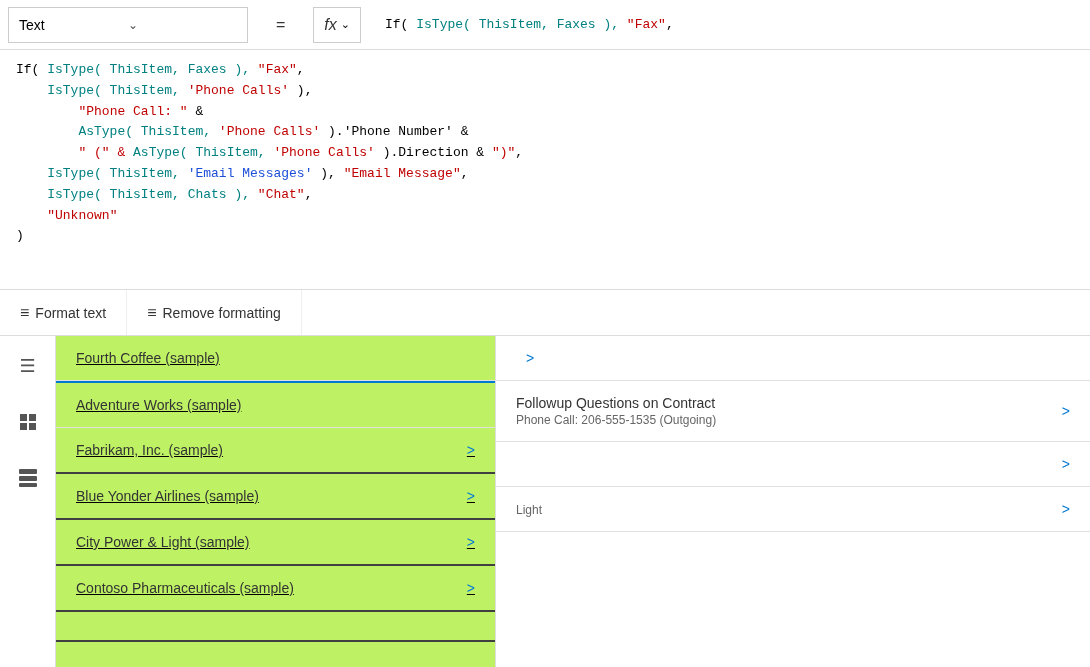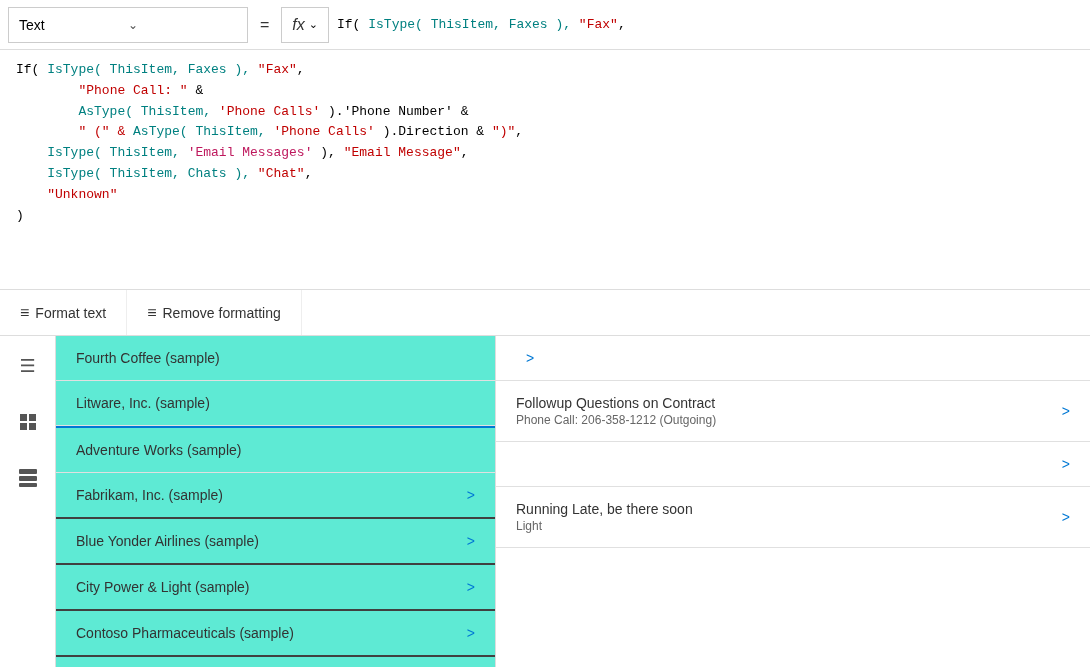--- a/index.html
+++ b/index.html
@@ -6,21 +6,21 @@
     body { font-family: 'Segoe UI', sans-serif; background: #f3f3f3; width: 1090px; height: 667px; overflow: hidden; }
 
     
     .top-bar {
       display: flex;
       align-items: center;
       height: 50px;
       background: #fff;
       border-bottom: 1px solid #ddd;
       padding: 2px 8px;
-      gap: 8px;
+      gap: 24px;
       position: relative;
       z-index: 10;
     }
     .field-dropdown {
       display: flex;
       align-items: center;
       border: 1px solid #ccc;
       padding: 4px 10px;
       min-width: 240px;
       height: 36px;
@@ -112,23 +112,24 @@
       align-items: center;
       justify-content: center;
       cursor: pointer;
       color: #555;
       font-size: 18px;
     }
 
     
     .list-panel {
       width: 440px;
-      background: #5eead4;
+      background: #bef264;
       border-right: 1px solid #ddd;
       overflow-y: auto;
+      text-decoration: underline;
     }
     .list-item {
       display: flex;
       align-items: center;
       justify-content: space-between;
       padding: 14px 20px;
       border-bottom: 2px solid #404040;
       cursor: pointer;
     }
     .list-item-text { font-size: 14px; color: #333; }
@@ -177,24 +178,25 @@
     <span style="font-size:11px;">⌄</span>
   </div>
 
   <div style="flex:1; font-family:'Consolas','Courier New',monospace; font-size:13px; line-height:1.5; overflow:hidden; max-height:44px; color:#000;">
     <span style="color:#000;">If(</span><span style="color:#008080;"> IsType( ThisItem, Faxes ), </span><span style="color:#c00000;">"Fax"</span><span style="color:#000;">,</span>
   </div>
 </div>
 
 <div class="code-area">
   <div class="code-line"><span style="color:#000;">If(</span><span style="color:#008080;"> IsType( ThisItem, Faxes ), </span><span style="color:#c00000;">"Fax"</span><span style="color:#000;">,</span></div>
+  <div class="code-line"><span style="color:#008080;">    IsType( ThisItem, </span><span style="color:#c00000;">'Phone Calls'</span><span style="color:#000;"> ),</span></div>
   <div class="code-line"><span style="color:#000;">        </span><span style="color:#c00000;">"Phone Call: "</span><span style="color:#000;"> &amp;</span></div>
   <div class="code-line"><span style="color:#008080;">        AsType( ThisItem, </span><span style="color:#c00000;">'Phone Calls'</span><span style="color:#000;"> ).'Phone Number' &amp;</span></div>
   <div class="code-line"><span style="color:#000;">        </span><span style="color:#c00000;">" (" &amp; </span><span style="color:#008080;">AsType( ThisItem, </span><span style="color:#c00000;">'Phone Calls'</span><span style="color:#000;"> ).Direction &amp; </span><span style="color:#c00000;">")"</span><span style="color:#000;">,</span></div>
-  <div class="code-line"><span style="color:#008080;">    IsType( ThisItem, </span><span style="color:#be185d;">'Email Messages'</span><span style="color:#000;"> ), </span><span style="color:#c00000;">"Email Message"</span><span style="color:#000;">,</span></div>
+  <div class="code-line"><span style="color:#008080;">    IsType( ThisItem, </span><span style="color:#1d4ed8;">'Email Messages'</span><span style="color:#000;"> ), </span><span style="color:#c00000;">"Email Message"</span><span style="color:#000;">,</span></div>
   <div class="code-line"><span style="color:#008080;">    IsType( ThisItem, Chats ), </span><span style="color:#c00000;">"Chat"</span><span style="color:#000;">,</span></div>
   <div class="code-line"><span style="color:#000;">    </span><span style="color:#c00000;">"Unknown"</span></div>
   <div class="code-line"><span style="color:#000;">)</span></div>
 </div>
 
 <div class="toolbar-row">
   <div class="toolbar-btn">
     <span class="icon">≡</span>
     <span>Format text</span>
   </div>
@@ -223,23 +225,20 @@
         <rect x="1" y="15" width="18" height="4" rx="1" fill="#555"></rect>
       </svg>
     </div>
   </div>
 
   <div class="list-panel">
 
     <div class="list-item-no-chevron">
       <span class="list-item-text">Fourth Coffee (sample)</span>
     </div>
-    <div class="list-item-no-chevron">
-      <span class="list-item-text">Litware, Inc. (sample)</span>
-    </div>
     <div class="list-item-no-chevron" style="border-top: 2px solid #0078d4;">
       <span class="list-item-text">Adventure Works (sample)</span>
     </div>
 
     <div class="list-item">
       <span class="list-item-text">Fabrikam, Inc. (sample)</span>
       <span class="list-item-chevron">&gt;</span>
     </div>
     <div class="list-item">
       <span class="list-item-text">Blue Yonder Airlines (sample)</span>
@@ -259,31 +258,30 @@
     </div>
   </div>
 
   <div class="right-panel">
     <div class="right-item">
       <span class="right-item-chevron">&gt;</span>
     </div>
     <div class="right-item">
       <div class="right-item-info">
         <div class="right-item-title">Followup Questions on Contract</div>
-        <div class="right-item-subtitle">Phone Call: 206-358-1212 (Outgoing)</div>
+        <div class="right-item-subtitle">Phone Call: 206-555-1535 (Outgoing)</div>
       </div>
       <span class="right-item-chevron">&gt;</span>
     </div>
     <div class="right-item">
       <div class="right-item-info">
       </div>
       <span class="right-item-chevron">&gt;</span>
     </div>
     <div class="right-item">
       <div class="right-item-info">
-        <div class="right-item-title">Running Late, be there soon</div>
         <div class="right-item-subtitle">Light</div>
       </div>
       <span class="right-item-chevron">&gt;</span>
     </div>
   </div>
 
 </div>
 
 </body></html>

